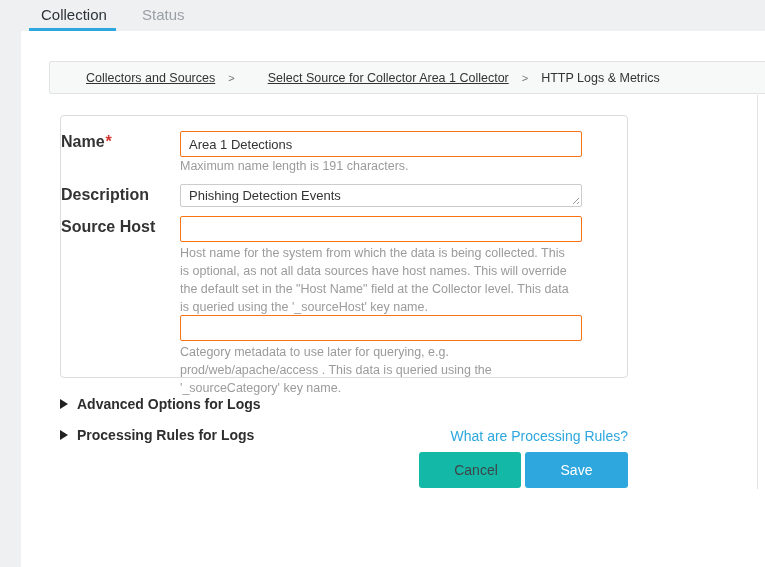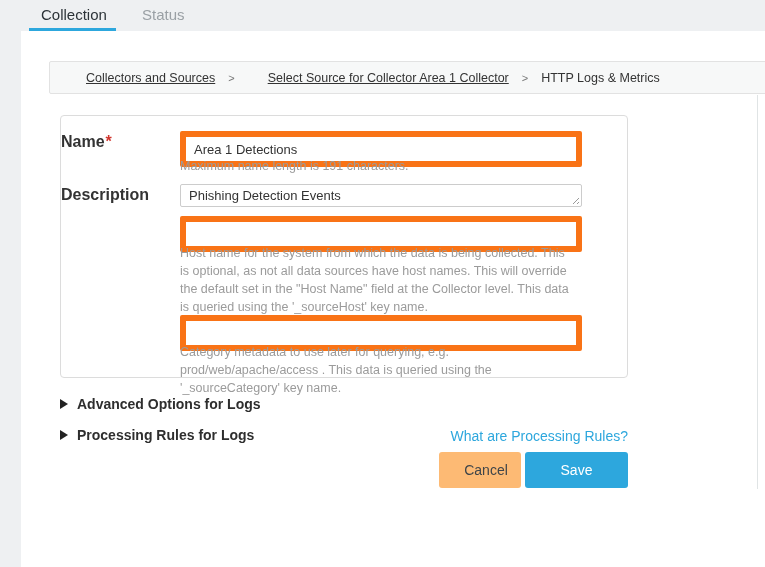--- a/index.html
+++ b/index.html
@@ -34,21 +34,21 @@
     position:absolute; left:39px; top:84px; width:568px; height:263px;
     background:#fff; border:1px solid #dcdcdc; border-radius:4px;
   }
   .f-label {
     position:absolute; left:0; width:106px; text-align:left;
     font-size:16px; font-weight:600; color:#333; line-height:22px;
   }
   .req { color:#d0342c; font-weight:700; margin-left:1px; }
   .f-input {
     position:absolute; left:119px; width:402px; height:22px;
-    border:6px solid #f97316; border-radius:2px; background:#fff;
+    border:1px solid #f97316; border-radius:2px; background:#fff;
     font-family:"Liberation Sans", sans-serif; font-size:13px; color:#333;
     padding:12px 8px; outline:none;
   }
   .f-textarea-wrap { position:absolute; left:119px; width:402px; height:23px; }
   .f-textarea {
     width:402px; height:23px; border:1px solid #cccccc; border-radius:2px;
     font-family:"Liberation Sans", sans-serif; font-size:13px; color:#333;
     padding:2px 8px 0 8px; resize:none; outline:none; overflow:hidden; background:#fff;
     line-height:18px;
   }
@@ -72,21 +72,21 @@
   .rules-link {
     position:absolute; top:397px; right:137px;
     font-size:14px; color:#2da7dd; cursor:pointer;
   }
   
   .btn-row { position:absolute; top:421px; left:0; width:607px; display:flex; justify-content:flex-end; gap:4px; }
   .btn {
     height:36px; border:none; border-radius:3px; font-family:"Liberation Sans", sans-serif;
     font-size:14px; cursor:pointer; display:flex; align-items:center; justify-content:center;
   }
-  .btn-cancel { width:82px; background:#fdba74; color:#3f4549;padding-left:12px; }
+  .btn-cancel { width:102px; background:#14b8a6; color:#3f4549;padding-left:12px; }
   .btn-save { width:103px; background:#2da7dd; color:#ffffff; }
 </style>
 </head>
 <body>
 
 <div class="tabbar">
   <div class="tab tab-collection">Collection</div>
   <div class="tab tab-status">Status</div>
   <div class="tab-underline"></div>
 </div>
@@ -110,20 +110,21 @@
     </div>
     <input class="f-input" style="top: 15px;" type="text" value="Area 1 Detections">
     <div class="f-help" style="top:41px;">Maximum name length is 191 characters.</div>
 
     <div class="f-label" style="top:68px;">Description</div>
     <div class="f-textarea-wrap" style="top:68px;">
       <textarea class="f-textarea" style="">Phishing Detection Events</textarea>
       <div class="resize-corner"></div>
     </div>
 
+    <div class="f-label" style="top:100px;">Source Host</div>
     <input class="f-input" style="top: 100px;" type="text" value="">
     <div class="f-help" style="top:128px;">Host name for the system from which the data is being collected. This is optional, as not all data sources have host names. This will override the default set in the "Host Name" field at the Collector level. This data is queried using the '_sourceHost' key name.</div>
 
     <input class="f-input" style="top: 199px;" type="text" value="">
     <div class="f-help" style="top:227px;">Category metadata to use later for querying, e.g. prod/web/apache/access . This data is queried using the '_sourceCategory' key name.</div>
   </div>
 
   <div class="section-row" style="top:365px;">
     <span class="tri"></span>
     <span class="section-label">Advanced Options for Logs</span>

